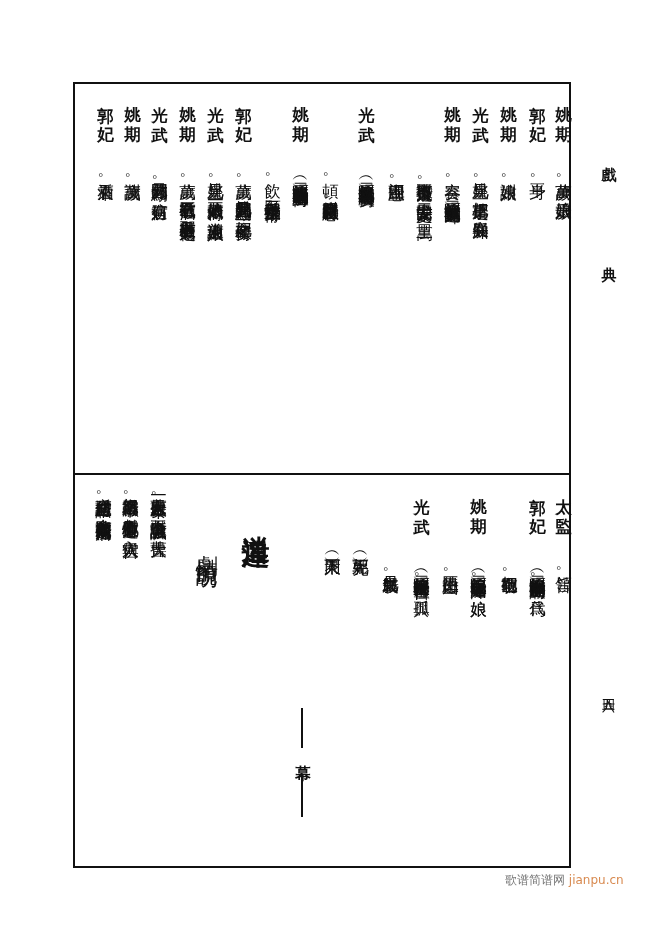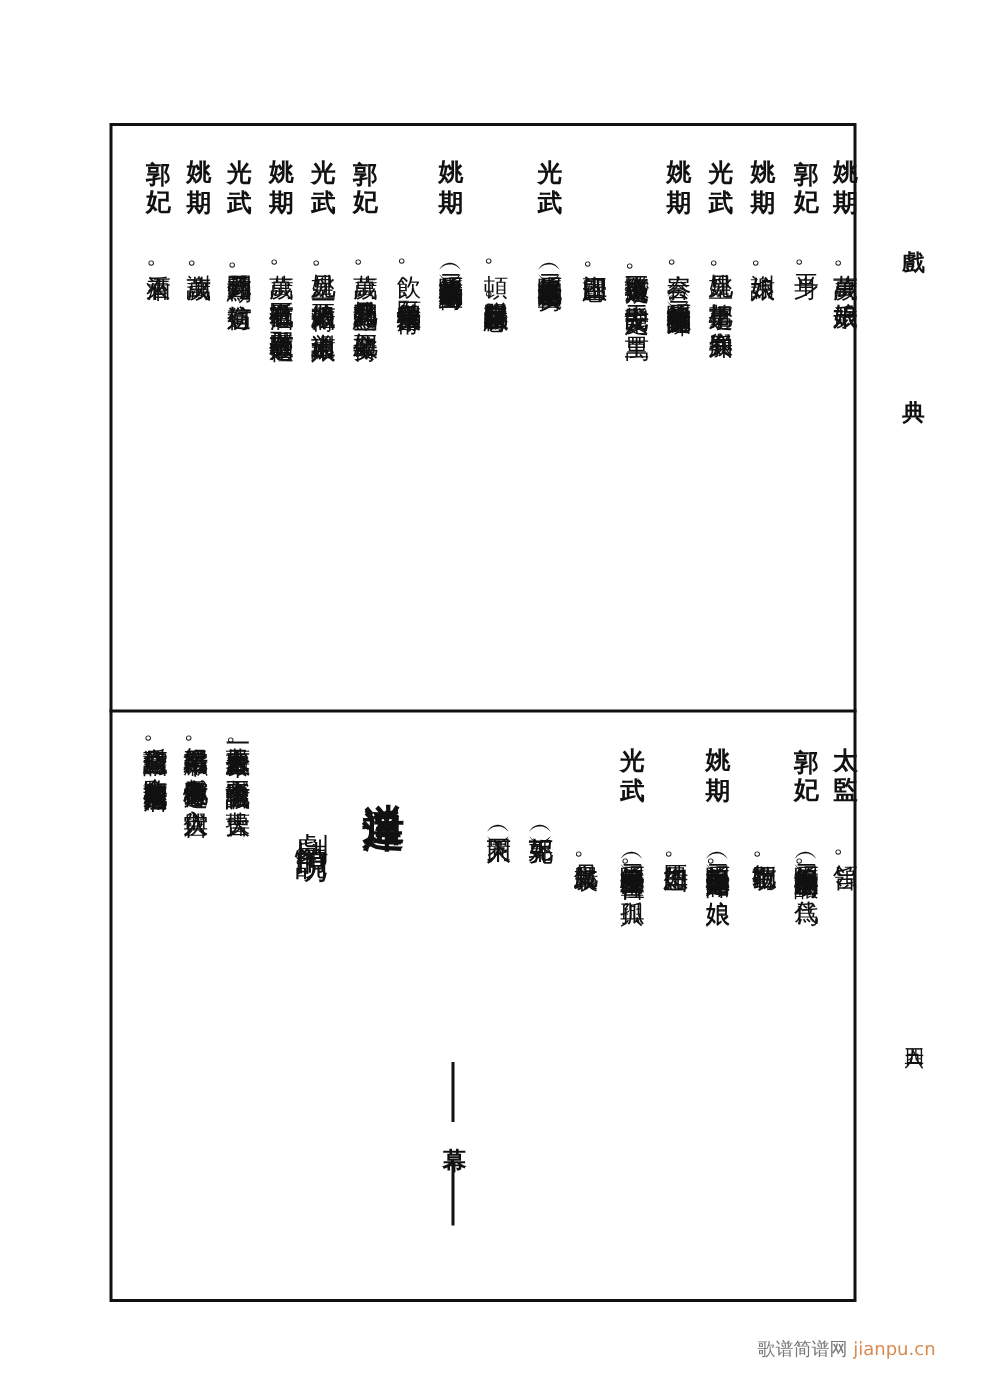--- a/index.html
+++ b/index.html
@@ -29,21 +29,21 @@
     font-size: 13px; line-height: 14px;
   }
   .title-big { position: absolute; writing-mode: vertical-rl; text-orientation: upright; font-size: 28px; font-weight: bold; letter-spacing: 2px; }
   .title-sub { position: absolute; writing-mode: vertical-rl; text-orientation: upright; font-size: 22px; letter-spacing: 4px; }
   .curtain {
     position: absolute; left: 292px; top: 708px; writing-mode: vertical-rl; text-orientation: upright;
     font-size: 16px; font-weight: bold;
   }
   .curtain-line { position:absolute; left: 301px; width: 2px; background:#111; }
   .watermark {
-    position: absolute; left: 505px; top: 891px; font-family: "DejaVu Sans", sans-serif;
+    position: absolute; left: 505px; top: 872px; font-family: "DejaVu Sans", sans-serif;
     font-size: 12px; color: #777;
   }
   .watermark .en { color: #d88a50; }
 </style>
 </head>
 <body>
 
 <div class="frame"></div>
 <div class="divider"></div>
 

